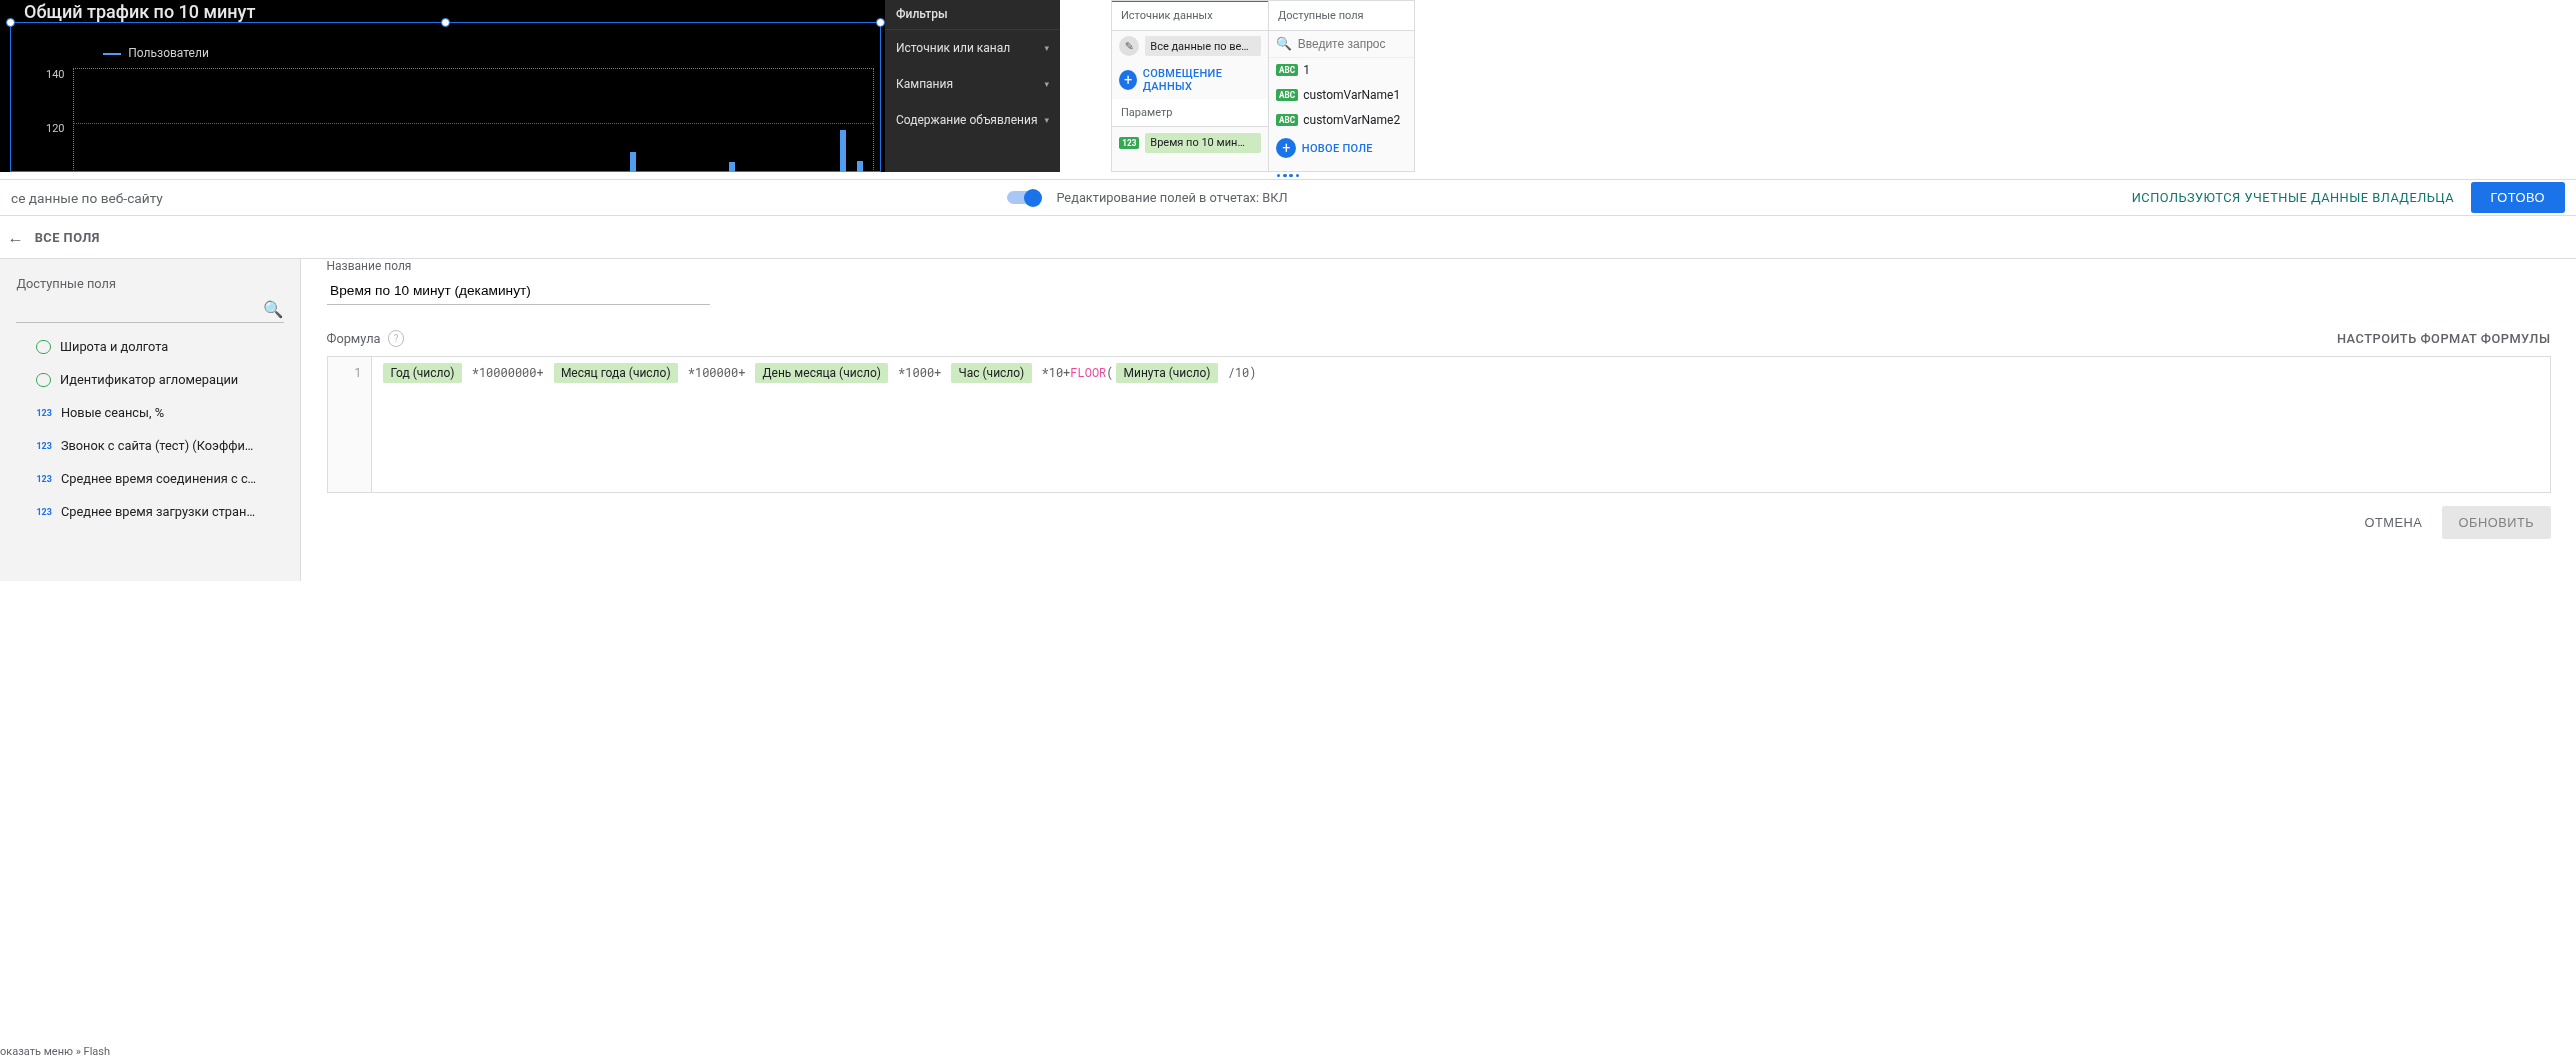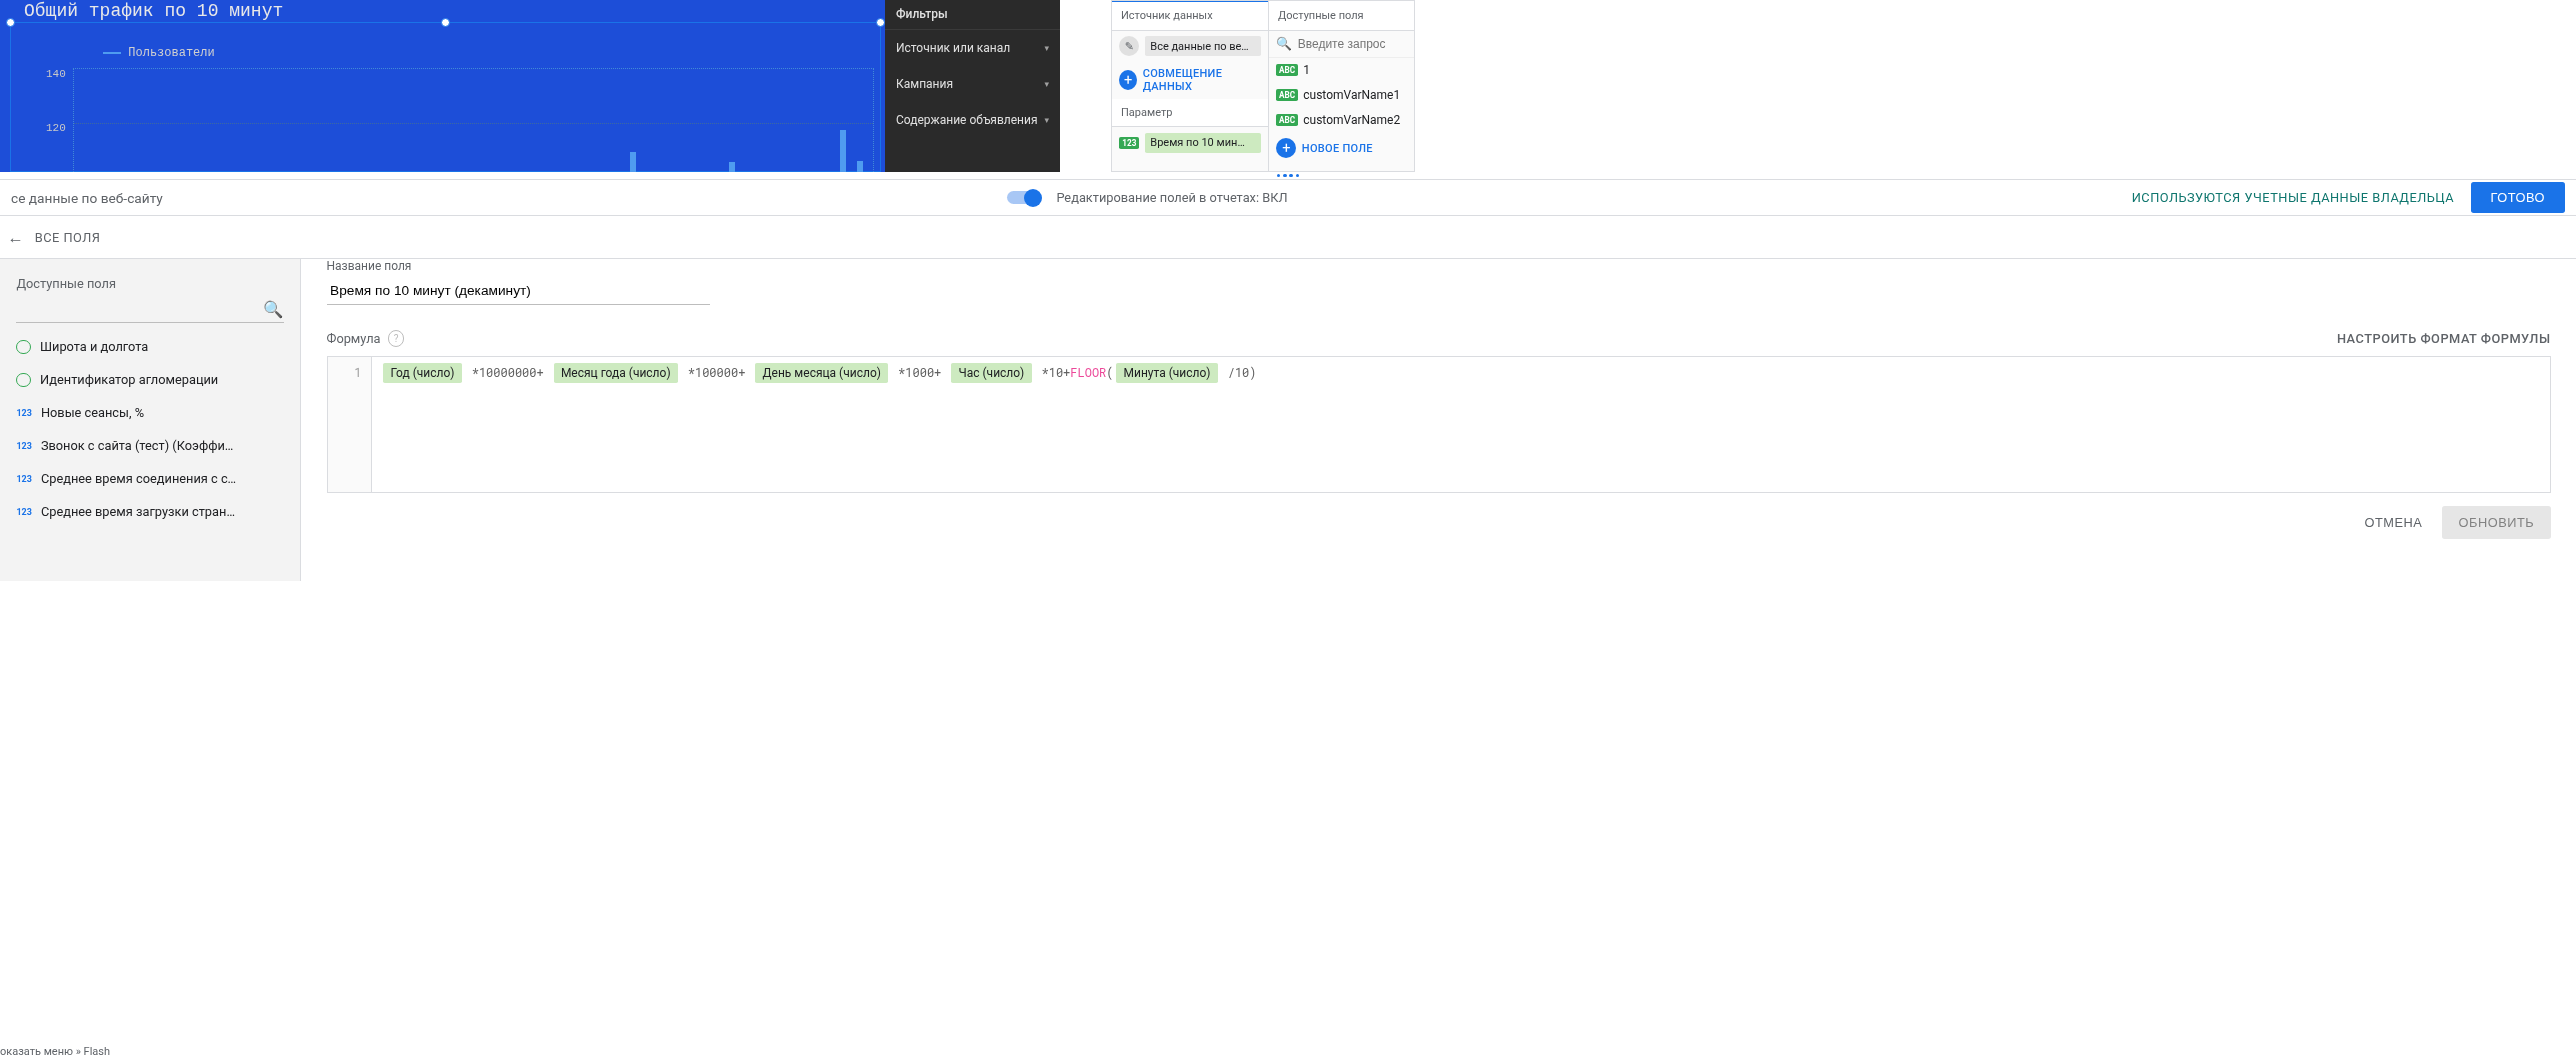--- a/index.html
+++ b/index.html
@@ -1,20 +1,20 @@
 <!DOCTYPE html>
 <html style="font-size:14.6px"><head>
 <meta charset="utf-8">
 <style>
 * { margin: 0; padding: 0; box-sizing: border-box; }
 body { font-family: Roboto, Arial, sans-serif; font-size: 12px; color: #202124; background: #fff; overflow: hidden; }
 
 
 .top { position: relative; height: 172px; display: flex; }
-.chart-area { flex: 0 0 885px; background: #1d4ed8; position: relative; color: #fff; font-family: Liberation Mono, monospace; }
+.chart-area { flex: 0 0 885px; background: #000000; position: relative; color: #fff; }
 .chart-title { position: absolute; left: 24px; top: 0.9px; font-size: 18px; font-weight: 500; color: #e8e8e8; }
 .selection { position: absolute; left: 10px; right: 3.6px; top: 22px; bottom: 0; border: 0.9px solid #1a73e8; }
 .knob { position: absolute; width: 9px; height: 9px; background: #fff; border: 0.9px solid #1a73e8; border-radius: 50%; }
 .knob.tl { left: -4.6px; top: -4.6px; } .knob.tr { right: -4.6px; top: -4.6px; } .knob.tc { left: 50%; top: -4.6px; margin-left: -4.6px; }
 .axis140 { position: absolute; left: 46px; top: 68px; font-size: 11px; color: #c8c8c8; }
 .axis120 { position: absolute; left: 46px; top: 122px; font-size: 11px; color: #c8c8c8; }
 .legend { position: absolute; left: 103px; top: 46px; font-size: 12px; color: #d0d0d0; }
 .legend .dash { display: inline-block; width: 18px; height: 1.8px; background: #4f9cf0; margin-right: 7.3px; vertical-align: middle; }
 .grid { position: absolute; left: 73px; right: 11px; top: 68px; bottom: 0; border: 0.9px dotted #428ad6; border-bottom: none; }
 .gridline { position: absolute; left: 0; right: 0; height: 0; border-top: 0.9px dotted #3d6aa0; }
@@ -55,30 +55,30 @@
 .flexgrow { flex: 1; }
 .toggle { width: 33px; height: 12.8px; background: #a8c7f5; border-radius: 9px; position: relative; }
 .toggle .knob2 { position: absolute; right: -1.8px; top: -2.7px; width: 18px; height: 18px; background: #1a73e8; border-radius: 50%; }
 .togglelabel { color: #5f6368; font-size: 12.8px; }
 .owner { color: #0f766e; font-size: 12.8px; letter-spacing: 0.5px; }
 .btn-done { background: #1a73e8; color: #fff; border: none; padding: 8.2px 20px; font-size: 12.8px; font-weight: 500; border-radius: 2.7px; letter-spacing: 0.5px; cursor: pointer; }
 
 
 .bar3 { height: 43px; display: flex; align-items: center; gap: 11px; padding: 0 7.3px; border-bottom: 0.9px solid #dadce0; }
 .backarr { font-size: 16.4px; color: #5f6368; cursor: pointer; }
-.allfields { font-size: 12.8px; color: #5f6368; font-weight: 400; letter-spacing: 0.5px; }
+.allfields { font-size: 12.8px; color: #5f6368; font-weight: 700; letter-spacing: 0.5px; }
 
 
 .bottom { display: flex; height: 322px; }
 .leftside { flex: 0 0 301px; background: #f3f3f3; border-right: 0.9px solid #dadce0; display: flex; flex-direction: column; }
 .ls-title { padding: 16.4px 16.4px 5.5px; color: #5f6368; font-size: 12.8px; }
 .ls-search { margin: 0 16.4px 7.3px; display: flex; align-items: center; border-bottom: 0.9px solid #bdbdbd; }
 .ls-search input { border: none; background: transparent; outline: none; flex: 1; font-size: 12.8px; padding: 5.5px 0; }
 .ls-search .mag { color: #5f6368; font-size: 16.4px; }
-.ls-list { overflow: hidden; }
+.ls-list { overflow: hidden; padding-left: 20px; }
 .ls-item { display: flex; align-items: center; gap: 9px; padding: 9px 16.4px; font-size: 12.8px; color: #202124; cursor: pointer; }
 .globe { width: 14.6px; height: 14.6px; border: 1.8px solid #34a853; border-radius: 50%; position: relative; }
 .numlabel { font-size: 9px; font-weight: 700; color: #1a73e8; }
 
 .rightside { flex: 1; padding: 0 25.5px; position: relative; }
 .fieldrow { display: flex; gap: 55px; }
 .fieldcol { display: flex; flex-direction: column; }
 .fieldcol label { font-size: 12px; color: #5f6368; margin-bottom: 5.5px; }
 .textin { border: none; border-bottom: 0.9px solid #bdbdbd; outline: none; font-size: 13.7px; padding: 4.6px 3.6px 5.5px; width: 383px; }
 .textin.ro { color: #9e9e9e; border-bottom: 0.9px dotted #bdbdbd; }

